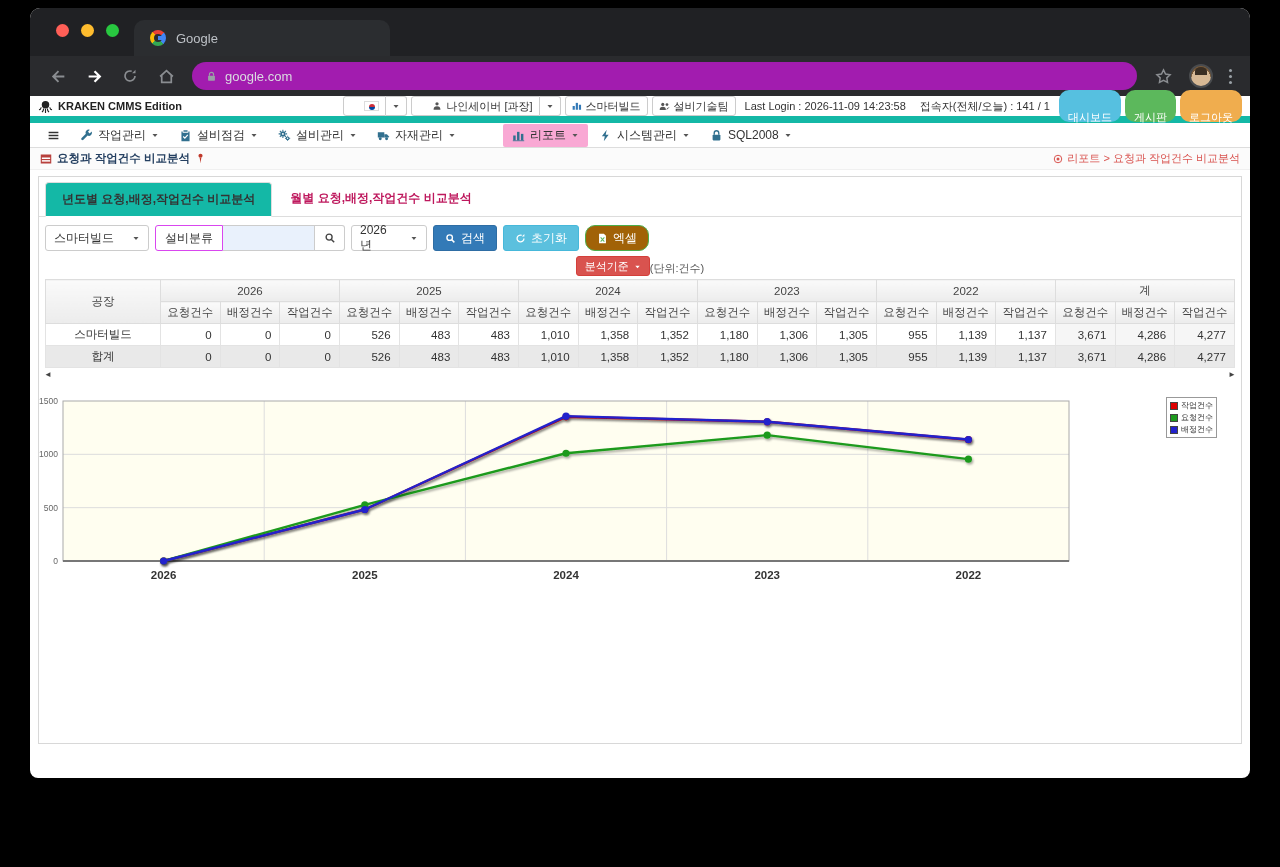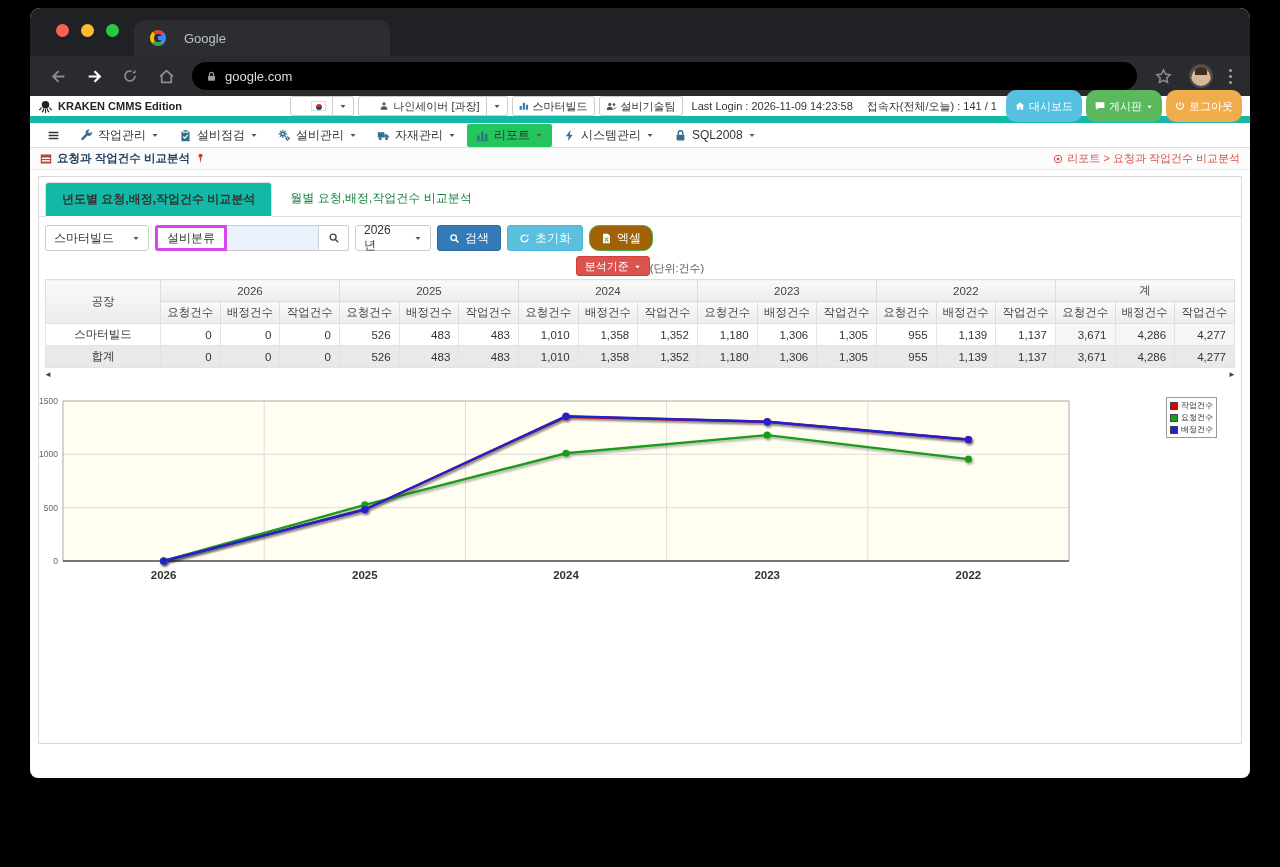--- a/index.html
+++ b/index.html
@@ -6,29 +6,29 @@
   html,body { width:1280px; height:867px; background:#000; overflow:hidden;
     font-family:"Liberation Sans","DejaVu Sans",sans-serif; }
   .window { position:absolute; left:30px; top:8px; width:1220px; height:770px;
     border-radius:10px 10px 8px 8px; overflow:hidden; background:#fff; }
 
   
   .titlebar { height:48px; background:#202124; position:relative; }
   .lights { position:absolute; left:26px; top:16px; display:flex; gap:12px; }
   .light { width:13px; height:13px; border-radius:50%; }
   .tab { position:absolute; left:104px; top:12px; width:256px; height:36px; background:#2b2d30;
-    border-radius:10px 10px 0 0; display:flex; align-items:center; padding-left:16px; gap:18px;
+    border-radius:10px 10px 0 0; display:flex; align-items:center; padding-left:16px; gap:10px;
     color:#bdc1c6; font-size:13px; }
   .glogo { width:16px; height:16px; border-radius:50%; position:relative; flex:0 0 16px;
     background:conic-gradient(from -40deg,#ea4335 0 25%,#4285f4 25% 50%,#34a853 50% 75%,#fbbc05 75% 100%); }
   .glogo::before { content:""; position:absolute; inset:4px; background:#2b2d30; border-radius:50%; }
   .glogo::after { content:""; position:absolute; left:8px; top:6px; width:7px; height:4px; background:#4285f4; }
   .toolbar { height:40px; background:#2a2b2e; display:flex; align-items:center; padding:0 18px; gap:16px; }
   .nav-ic { display:flex; align-items:center; justify-content:center; width:20px; height:20px; }
-  .urlbar { flex:1; height:28px; background:#000000; border-radius:14px; display:flex;
+  .urlbar { flex:1; height:28px; background:#a21caf; border-radius:14px; display:flex;
     align-items:center; padding:0 14px; gap:8px; color:#dadce0; font-size:13px; }
   .avatar { width:24px; height:24px; border-radius:50%; overflow:hidden; position:relative;
     background:radial-gradient(circle at 50% 62%, #d7b894 0 60%, #7a5b3a 61%); border:2px solid #494b4e; }
   .avatar::before { content:""; position:absolute; left:4px; right:4px; top:1px; height:8px;
     border-radius:50% 50% 0 0; background:#3a2e22; }
   .kebab { display:flex; flex-direction:column; gap:3px; align-items:center; }
   .kebab i { width:3px; height:3px; border-radius:50%; background:#9aa0a6; }
 
   
   .app { background:#fff; color:#333; }
@@ -39,41 +39,41 @@
   .hbtn { border:1px solid #ccc; border-radius:3px; height:20px; display:flex; align-items:center;
     padding:0 6px; gap:4px; background:#fff; font-size:11px; color:#333; }
   .hgroup { display:flex; }
   .hgroup .hbtn:first-child { border-radius:3px 0 0 3px;padding-left:20px; }
   .hgroup .hbtn:last-child { border-radius:0 3px 3px 0; border-left:none; }
   .flag { width:15px; height:10px; background:#fff; border:1px solid #ddd; position:relative; }
   .flag::before { content:""; position:absolute; left:4px; top:1.5px; width:6px; height:6px;
     border-radius:50%; background:linear-gradient(#cd2e3a 50%, #0047a0 50%); }
   .metatext { color:#333; font-size:11px; padding:0 5px; }
   .cbtn { height:20px; border-radius:10px; color:#fff; font-size:11px; padding:16px 9px;
-    display:flex; align-items:center; gap:4px; border:none; }
+    display:flex; align-items:center; gap:4px; border:none;flex-direction:column; }
   .menubar { height:25px; border-bottom:1px solid #ddd; display:flex; align-items:center;
     padding:0 8px; gap:2px; font-size:12px; color:#333; }
   .mitem { display:flex; align-items:center; gap:5px; padding:3px 9px; border-radius:2px; }
-  .mitem.active { background:#22c55e; }
+  .mitem.active { background:#f9a8d4;margin-left:36px; }
   .crumbbar { height:22px; display:flex; align-items:center; padding:0 10px; background:#fbfbfb;
     font-size:11.5px; border-bottom:1px solid #f0f0f0; }
   .crumb-title { display:flex; align-items:center; gap:5px; font-weight:bold; color:#254061; }
   .crumb-right { margin-left:auto; display:flex; align-items:center; gap:4px; color:#d9534f; font-size:11px; }
 
   
   .card { margin:6px 8px 0; width:1204px; height:568px; border:1px solid #d8d8d8; background:#fff; }
   .tabbar { display:flex; border-bottom:1px solid #ddd; padding:5px 6px 0; gap:2px; }
-  .tab-item { font-size:12px; padding:8px 16px; color:#15803d; }
+  .tab-item { font-size:12px; padding:8px 16px; color:#be185d;font-weight:bold; }
   .tab-item.active { color:#333; font-weight:bold; border:1px solid #ddd; border-bottom:1px solid #fff;
     border-radius:4px 4px 0 0; margin-bottom:-1px; background:#14b8a6; }
   .filter-row { display:flex; align-items:center; gap:6px; padding:8px 6px 2px; }
   .fselect { height:26px; border:1px solid #ccc; border-radius:3px; background:#fff; font-size:12px;
     color:#333; display:flex; align-items:center; justify-content:space-between; padding:0 8px; gap:12px; }
   .igroup { display:flex; height:26px; }
-  .ilabel { border:3px solid #d946ef; background:#fff; display:flex; align-items:center; padding:0 9px;
+  .ilabel { border:1px solid #d946ef; background:#fff; display:flex; align-items:center; padding:0 9px;
     font-size:12px; border-radius:3px 0 0 3px; color:#333; }
   .ifield { width:92px; border:1px solid #ccc; border-left:none; background:#e9f1fc; font-size:12px; padding:0 6px; }
   .iaddon { width:30px; border:1px solid #ccc; border-left:none; background:#fff;
     border-radius:0 3px 3px 0; display:flex; align-items:center; justify-content:center; }
   .btn { height:26px; border-radius:3px; color:#fff; font-size:12px; display:flex; align-items:center;
     gap:5px; padding:0 11px; border:1px solid transparent; }
   .btn-primary { background:#337ab7; border-color:#2e6da4; }
   .btn-info { background:#5bc0de; border-color:#46b8da;text-align:center; }
   .btn-success { background:#a16207; border-color:#4cae4c;border-radius:10px; }
   .btn-danger { background:#d9534f; border-color:#d43f3a; height:20px; font-size:11px; border-radius:3px; padding:0 8px; }

